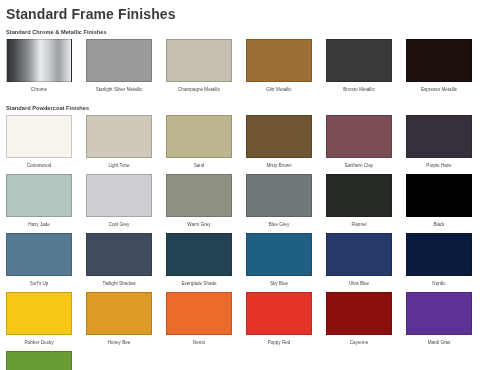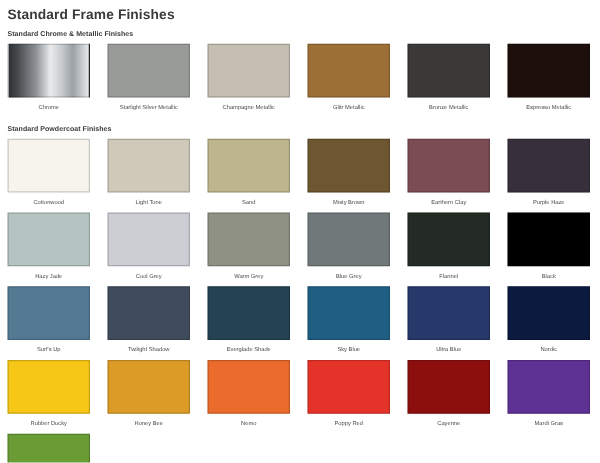--- a/index.html
+++ b/index.html
@@ -16,21 +16,21 @@
     -webkit-font-smoothing: antialiased;
   }
   .page {
     width: 480px;
     height: 370px;
     position: relative;
     box-sizing: border-box;
     padding: 0;
   }
   .page-title {
-    font-size: 11px;
+    font-size: 14px;
     font-weight: bold;
     color: #3a3a3a;
     margin: 6px 0 0 6px;
     letter-spacing: 0.1px;
   }
   .section-heading {
     font-size: 5.6px;
     font-weight: bold;
     color: #3a3a3a;
     margin: 7px 0 0 6px;

